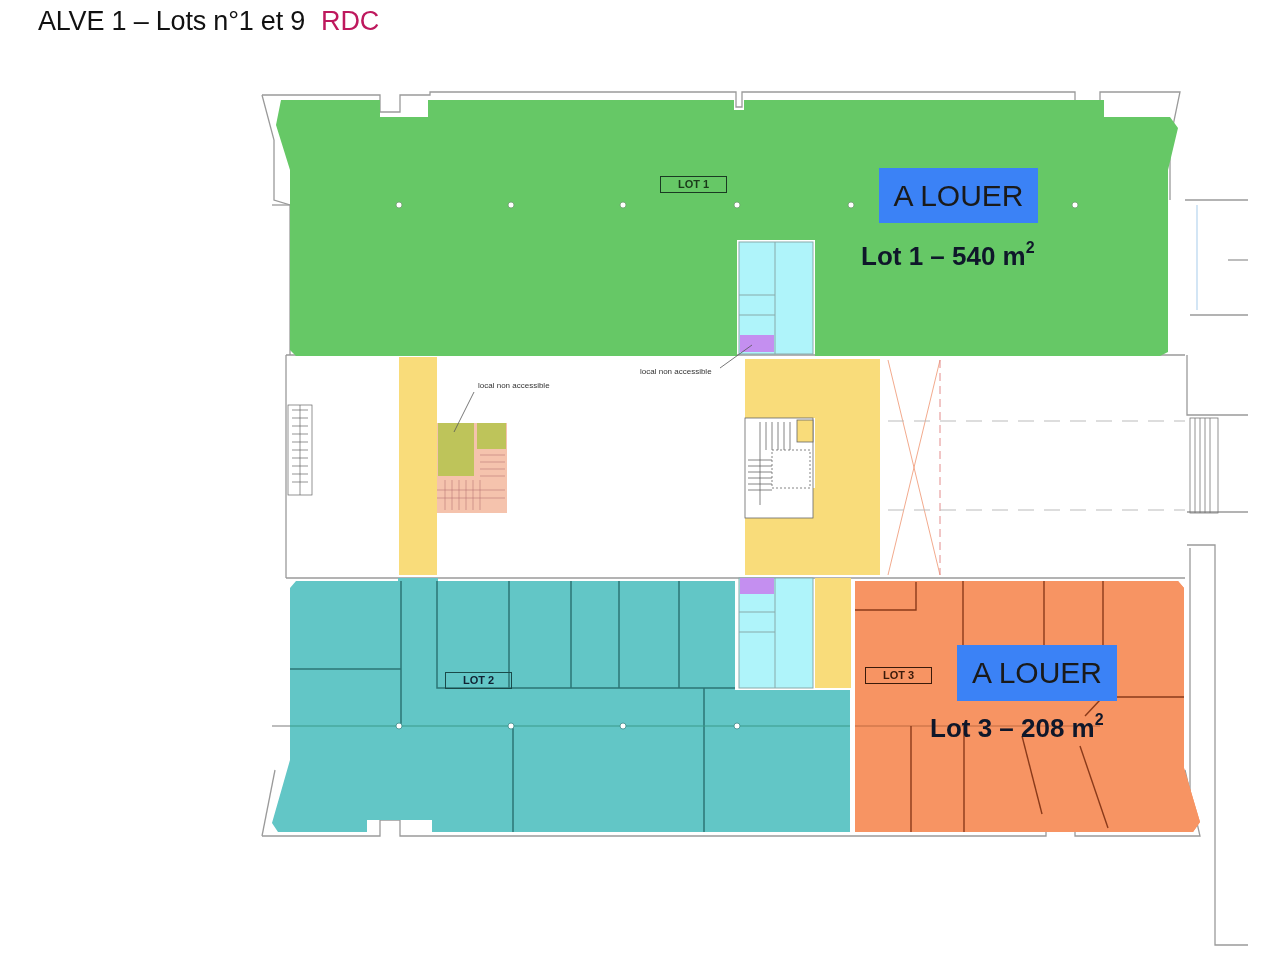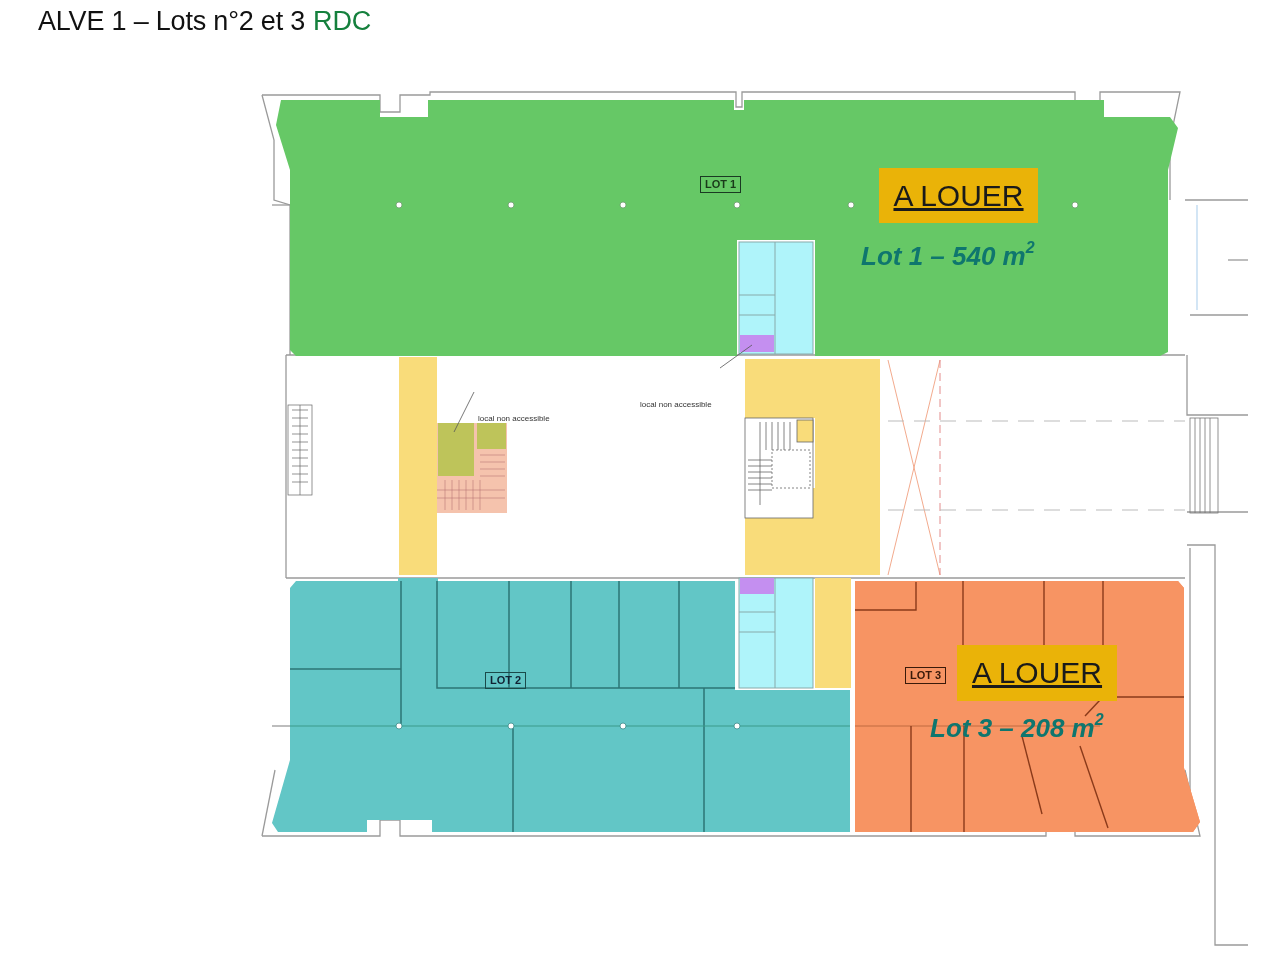--- a/index.html
+++ b/index.html
@@ -1,31 +1,31 @@
 <!DOCTYPE html>
 <html><head>
 <meta charset="utf-8">
 <style>
   html, body { margin:0; padding:0; background:#ffffff; }
   body { width:1280px; height:960px; position:relative; overflow:hidden; font-family:"Liberation Sans", sans-serif; }
   .title { position:absolute; left:38px; top:6px; font-size:27px; color:#111; white-space:nowrap; letter-spacing:-0.2px; }
   .title .bold { font-weight:normal; }
-  .title .rdc { color:#15803d; margin-left:8px; }
+  .title .rdc { color:#be185d; margin-left:16px; }
   svg.plan { position:absolute; left:0; top:0; }
-  .badge { position:absolute; background:#eab308; color:#1a1a1a; font-size:30px; display:flex; align-items:center; justify-content:center;text-decoration:underline; }
-  .area { position:absolute; font-weight:bold; font-size:26px; color:#0f766e; white-space:nowrap;font-style:italic; }
+  .badge { position:absolute; background:#3b82f6; color:#1a1a1a; font-size:30px; display:flex; align-items:center; justify-content:center; }
+  .area { position:absolute; font-weight:bold; font-size:26px; color:#0f172a; white-space:nowrap; }
   .area sup { font-size:16px; vertical-align:top; position:relative; top:-2px; }
-  .lotlabel { position:absolute; border:1.5px solid #1a3a22; font-size:11px; font-weight:bold; color:#1a2a1a; padding:0 4px; line-height:15px; background:transparent;margin-left:40px; }
-  .note { position:absolute; font-size:8px; color:#333; white-space:nowrap;margin-top:33px; }
+  .lotlabel { position:absolute; border:1.5px solid #1a3a22; font-size:11px; font-weight:bold; color:#1a2a1a; padding:0 17px; line-height:15px; background:transparent; }
+  .note { position:absolute; font-size:8px; color:#333; white-space:nowrap; }
 </style>
 </head>
 <body>
 
 <div class="title">
-  <span class="bold">ALVE 1</span><span> – </span><span>Lots n°2 et 3</span><span class="rdc">RDC</span>
+  <span class="bold">ALVE 1</span><span> – </span><span>Lots n°1 et 9</span><span class="rdc">RDC</span>
 </div>
 
 <svg class="plan" width="1280" height="960" viewBox="0 0 1280 960" xmlns="http://www.w3.org/2000/svg">
 
   <g fill="none" stroke="#9a9a9a" stroke-width="1.3">
     <polyline points="262,95 380,95 380,112 400,112 400,95 430,95 430,92 736,92 736,107 742,107 742,92 1075,92 1075,110 1100,110 1100,92 1180,92 1170,140 1170,200"></polyline>
     <polyline points="262,95 274,140 274,200 290,205 290,355"></polyline>
     <line x1="286" y1="355" x2="1185" y2="355"></line>
     <line x1="286" y1="578" x2="1185" y2="578"></line>
     <line x1="286" y1="355" x2="286" y2="578"></line>

